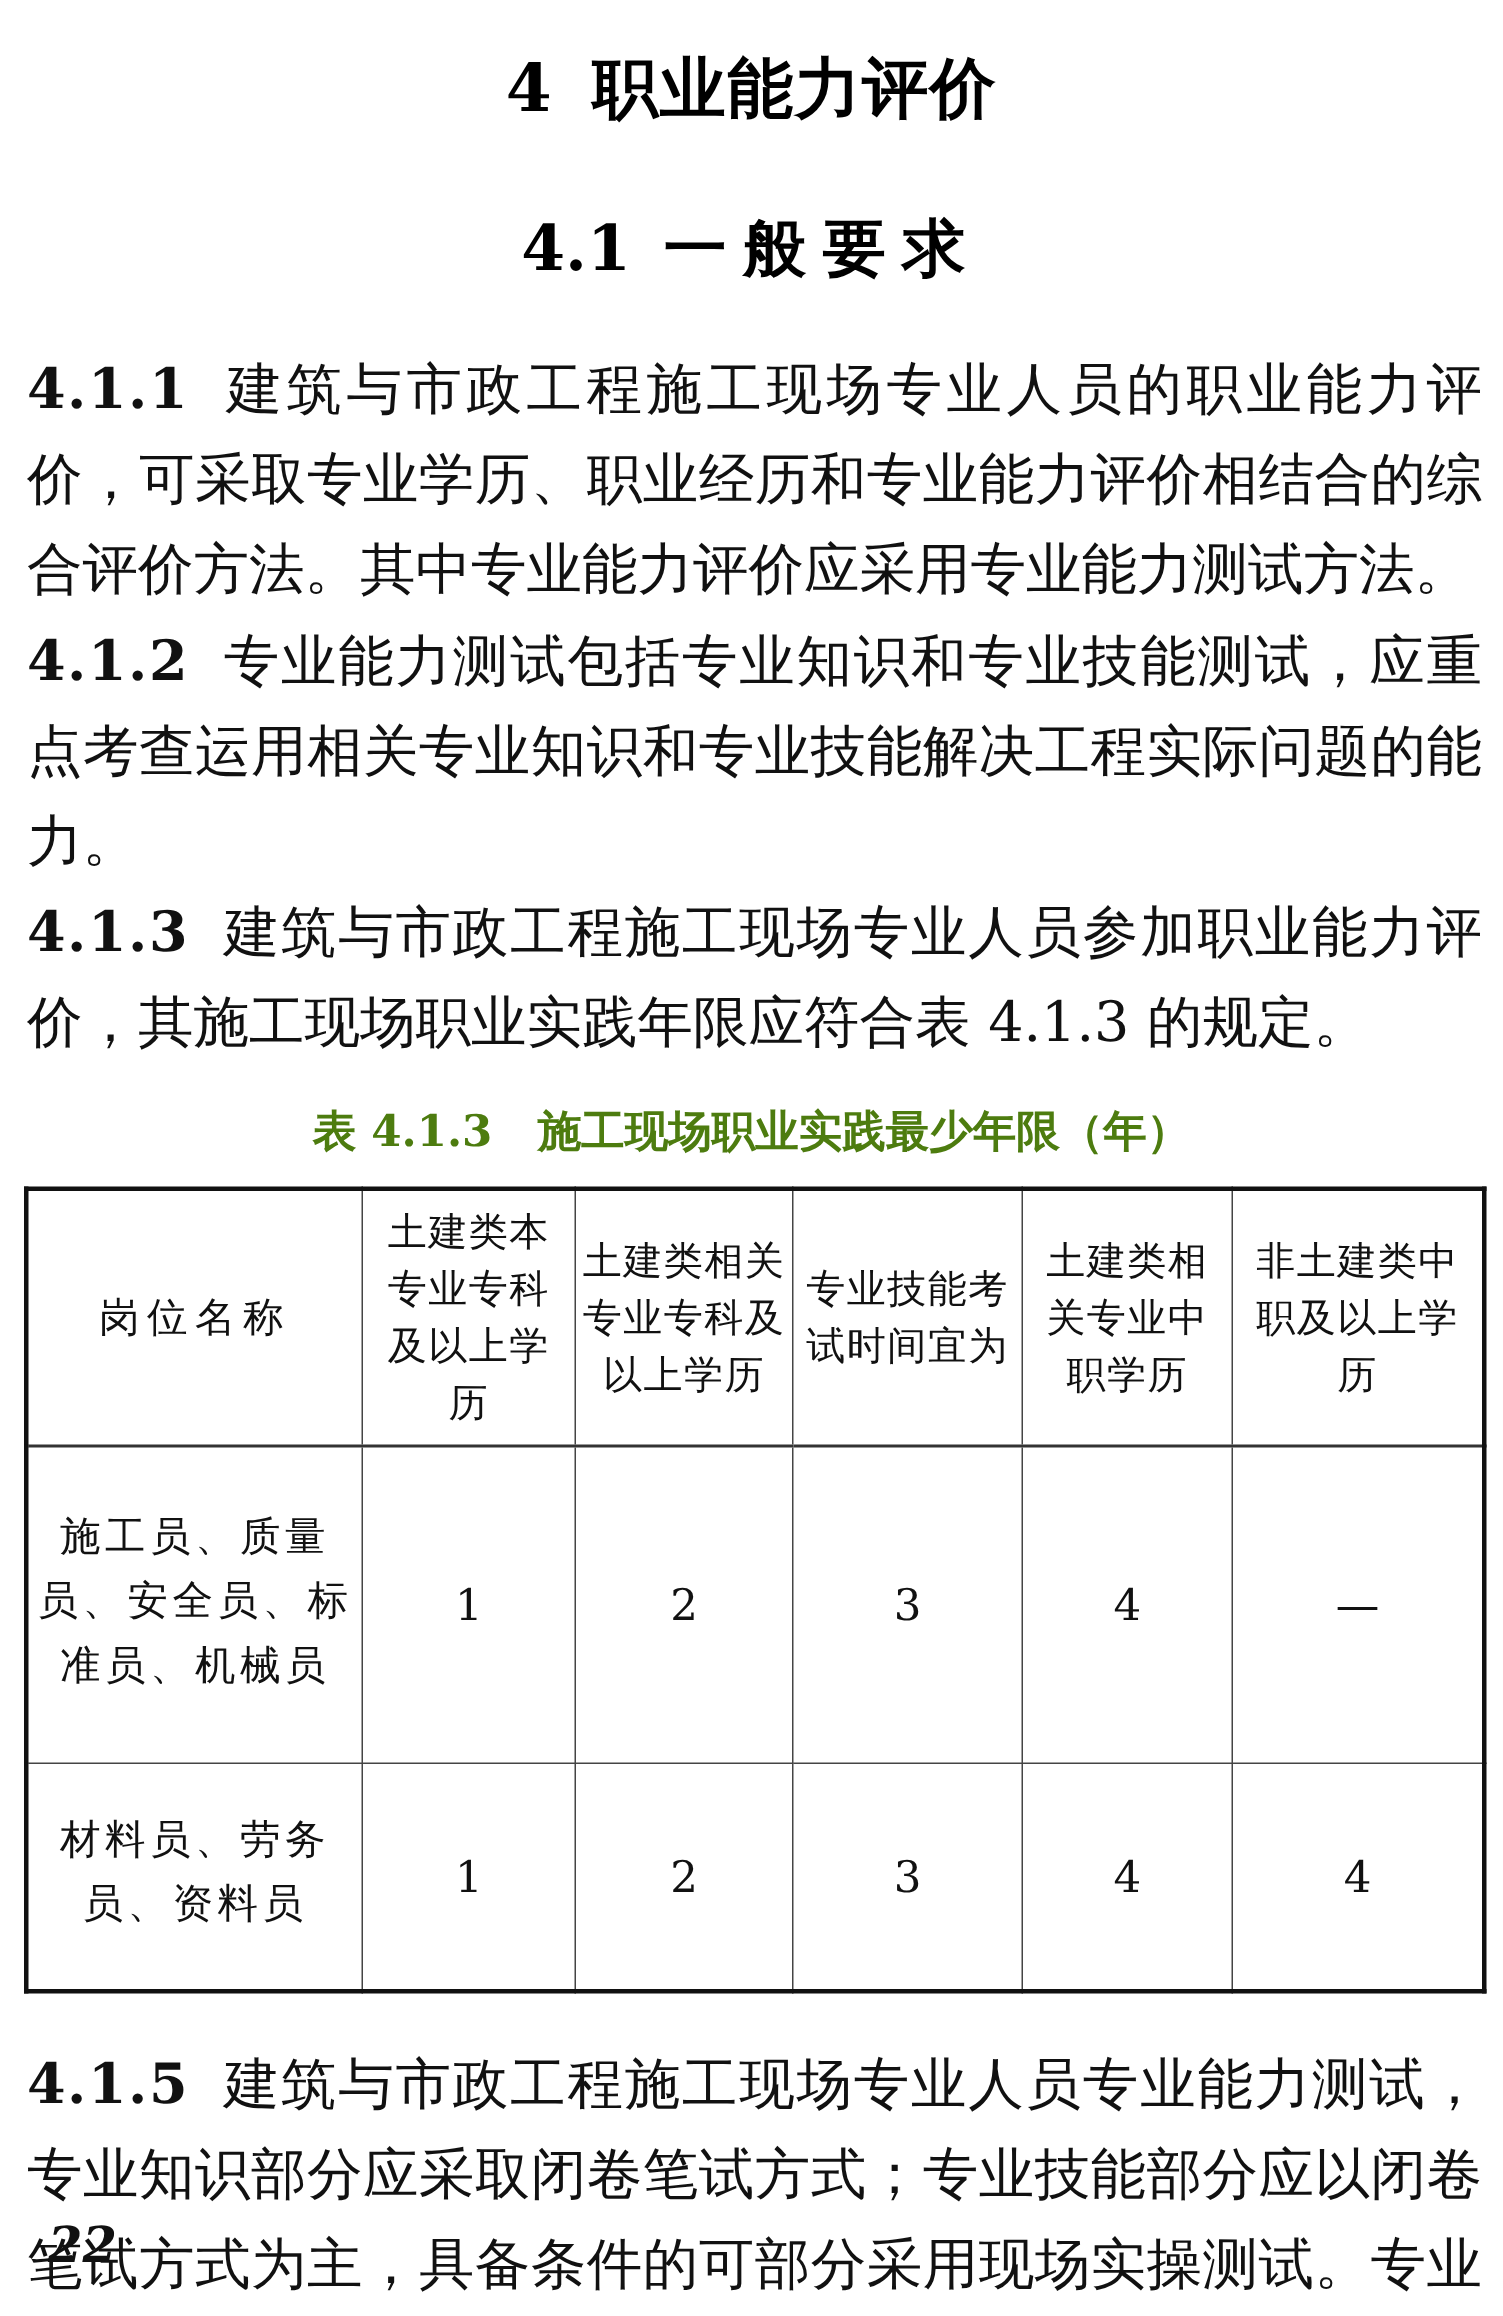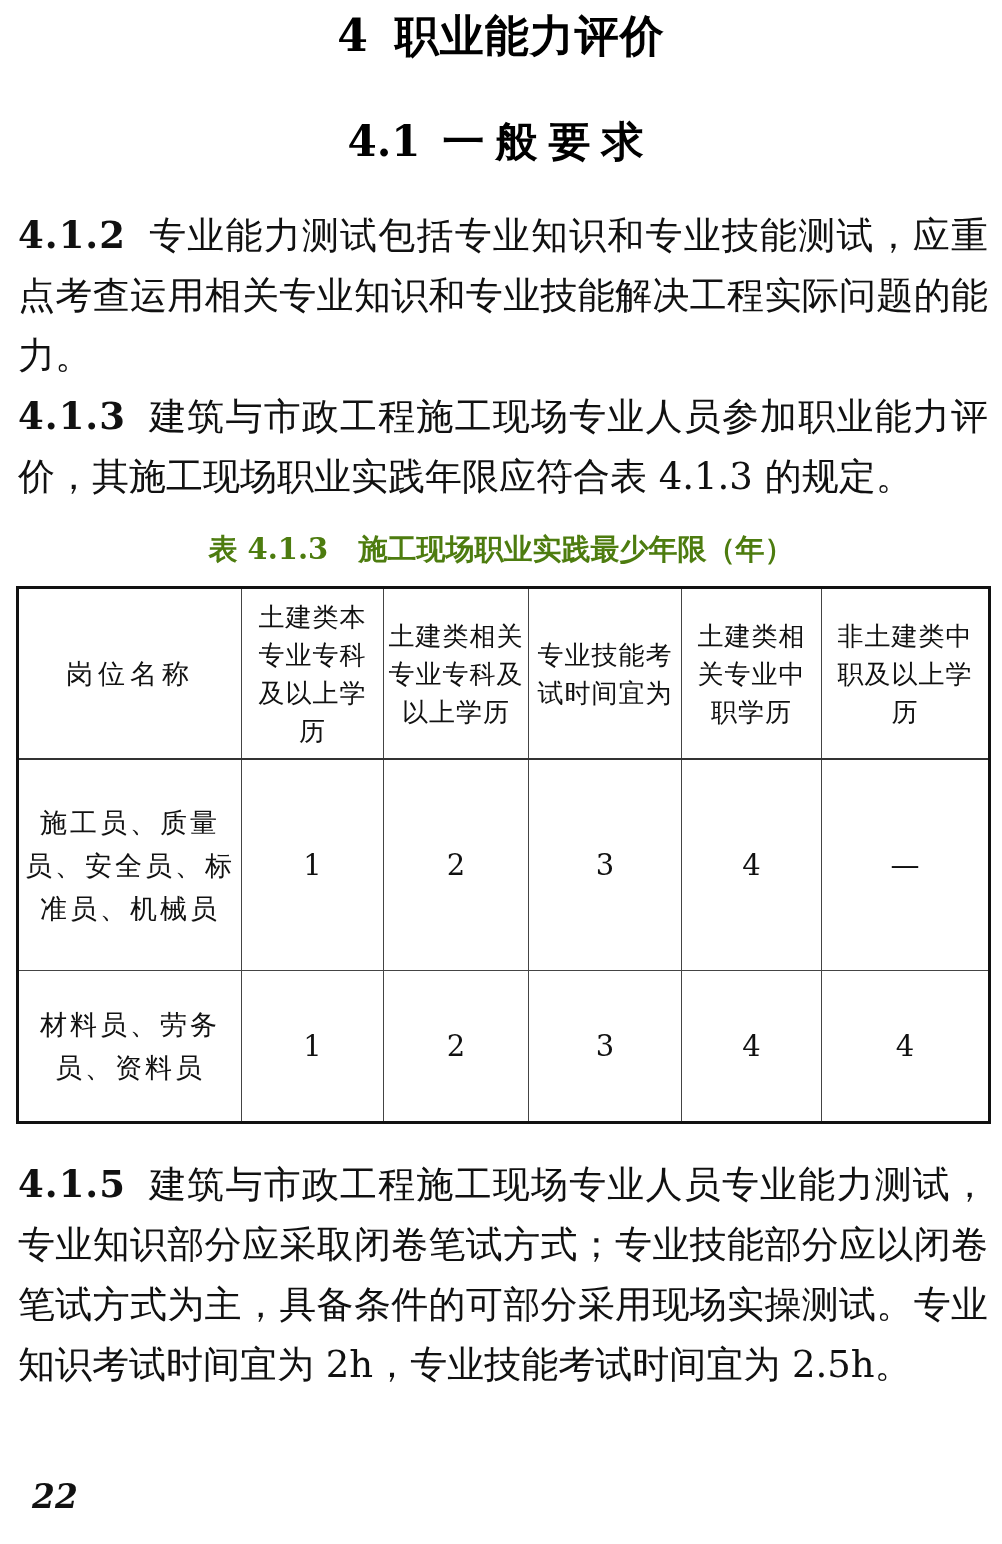--- a/index.html
+++ b/index.html
@@ -25,21 +25,21 @@
 
   
   .chapter-title {
     text-align: center;
     font-family: "DejaVu Sans", sans-serif;
     font-weight: bold;
     font-size: 44px;
     line-height: 1;
     letter-spacing: 1px;
     margin: 0;
-    padding-top: 14px;
+    padding-top: 38px;
     color: #000;
   }
   .chapter-title .num {
     font-family: "DejaVu Serif", serif;
     font-weight: bold;
     margin-right: 26px;
   }
 
   .section-title {
     text-align: center;
@@ -127,20 +127,21 @@
     font-size: 27px;
     letter-spacing: 5px;
   }
   table.spec tr.body td {
     font-size: 27px;
     line-height: 43px;
     padding: 10px 6px;
   }
   table.spec tr.body td.rowlabel {
     letter-spacing: 3px;
+    font-family: Liberation Mono, monospace;
   }
   table.spec tr.body td.val {
     font-size: 29px;
   }
   table.spec tr.r1 td { height: 190px; }
   table.spec tr.r2 td { height: 130px; }
   
   table.spec tr.head td { border-bottom: 2px solid #333; }
 
   
@@ -170,20 +171,23 @@
 
   <h1 class="chapter-title">
     <span class="num">4</span><span class="ctext">职业能力评价</span>
   </h1>
 
   <h2 class="section-title">
     <span class="snum">4.1</span><span class="stext">一般要求</span>
   </h2>
 
   <div class="body-block">
+    <p class="clause">
+      <span class="cnum">4.1.1</span><span>建筑与市政工程施工现场专业人员的职业能力评价，可采取专业学历、职业经历和专业能力评价相结合的综合评价方法。其中专业能力评价应采用专业能力测试方法。</span>
+    </p>
     <p class="clause">
       <span class="cnum">4.1.2</span><span>专业能力测试包括专业知识和专业技能测试，应重点考查运用相关专业知识和专业技能解决工程实际问题的能力。</span>
     </p>
     <p class="clause">
       <span class="cnum">4.1.3</span><span>建筑与市政工程施工现场专业人员参加职业能力评价，其施工现场职业实践年限应符合表 4.1.3 的规定。</span>
     </p>
   </div>
 
   <div class="table-caption">
     <span class="tnum">表 4.1.3</span>&nbsp;&nbsp;&nbsp;<span>施工现场职业实践最少年限（年）</span>

